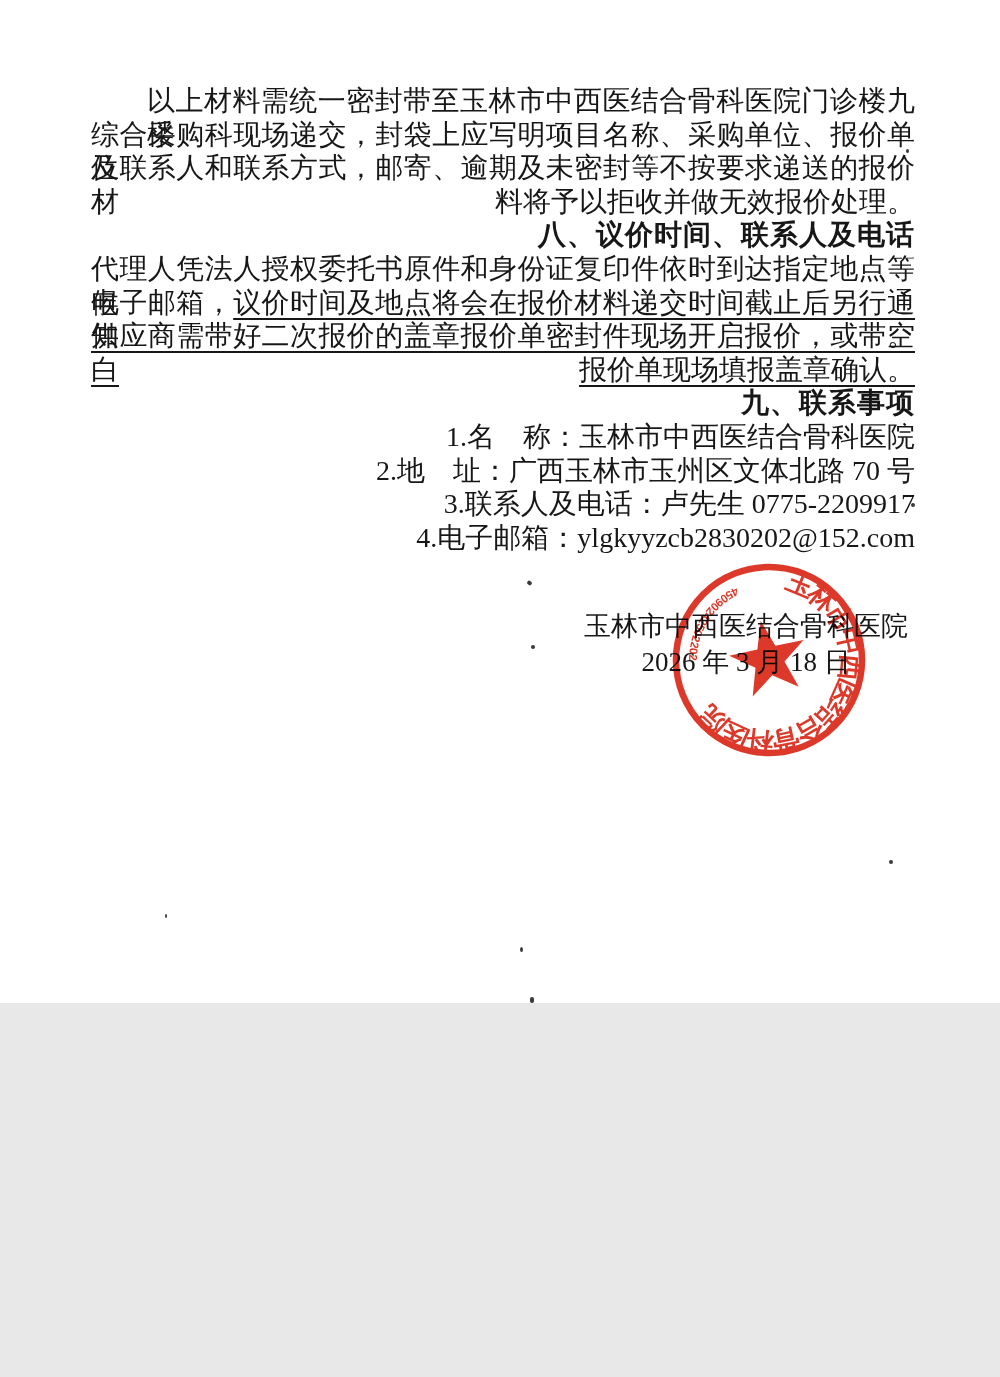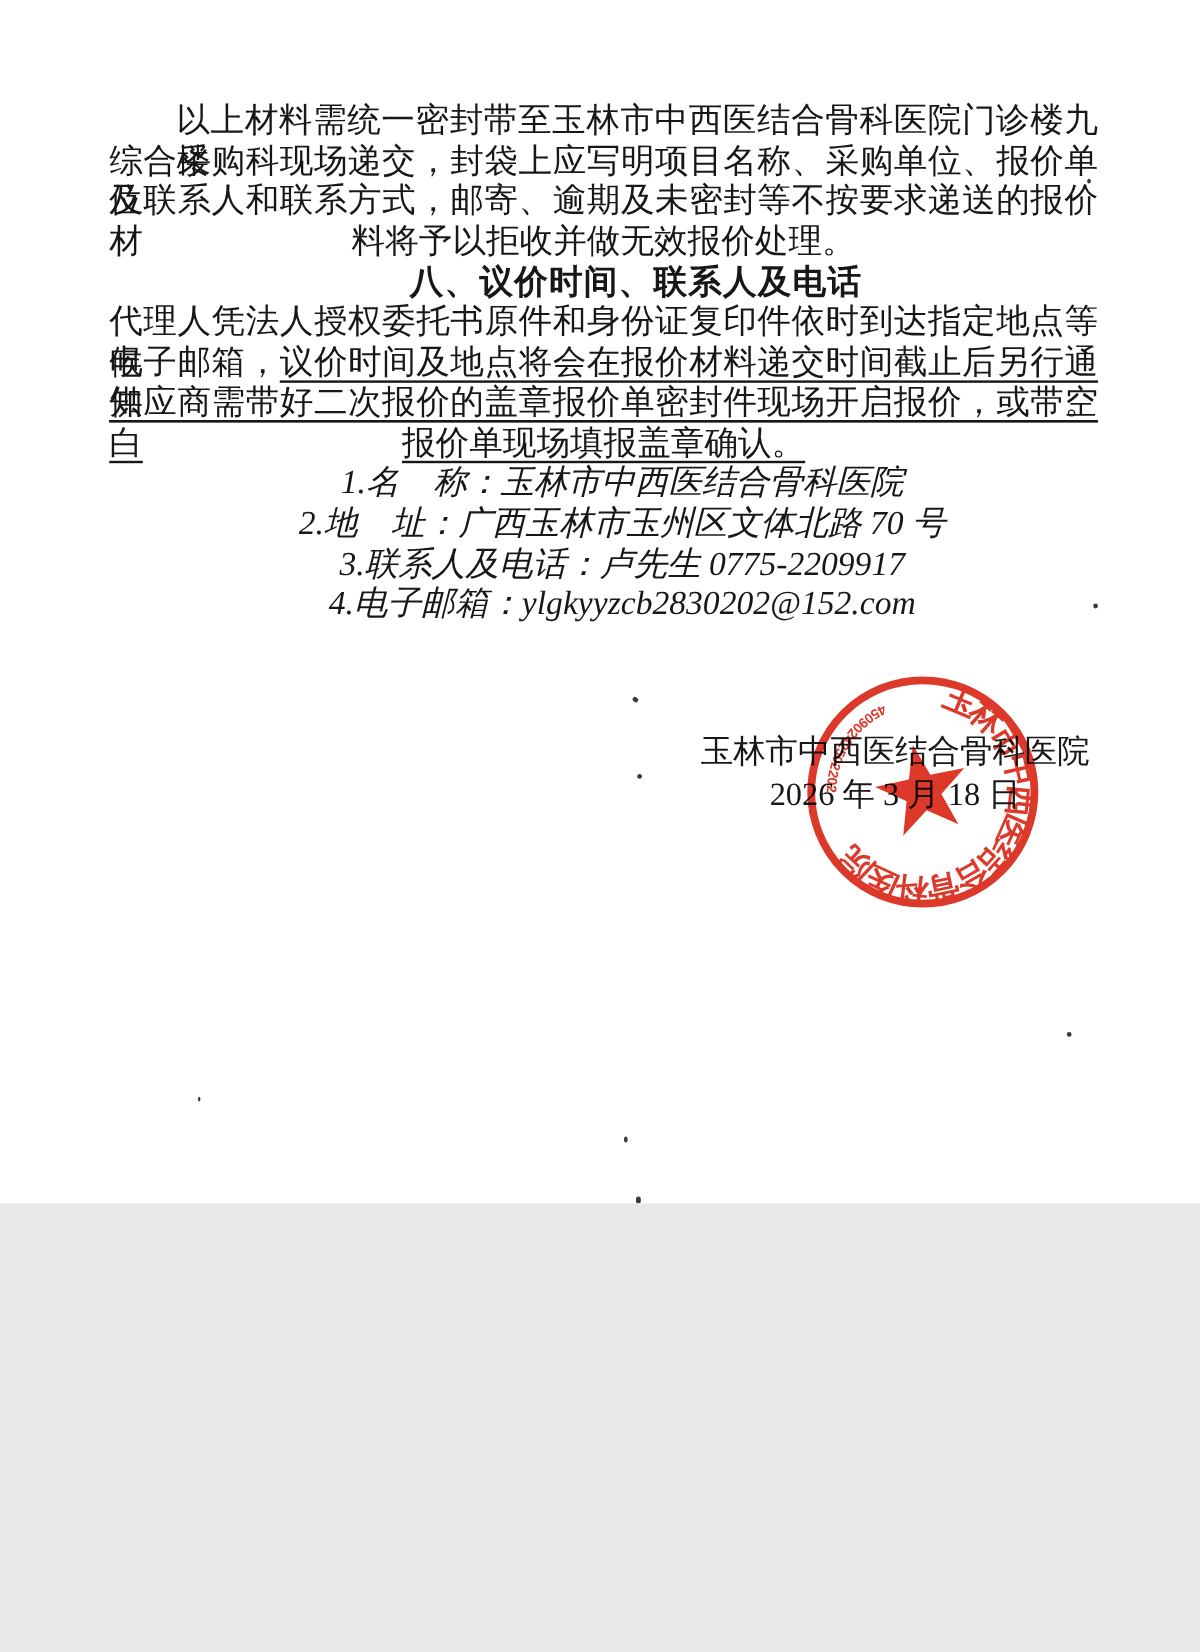--- a/index.html
+++ b/index.html
@@ -15,35 +15,35 @@
   
   .body-lines{
     position:absolute;
     left:91px;top:84px;width:824px;
     font-size:28px;
   }
   .line{
     line-height:33.6px;
     height:33.6px;
     white-space:nowrap;
-    text-align:center;
+    text-align:right;
   }
   .line.j{
     white-space:normal;
     text-align:justify;
     text-align-last:justify;
   }
   .line.heading{
     font-family:"Liberation Sans","DejaVu Sans",sans-serif;
     font-weight:bold;
     letter-spacing:1px;
   }
   .ind-para{padding-left:56px;}
   .ind-heading{padding-left:54px;}
-  .ind-list{padding-left:31px;font-style:italic;}
+  .ind-list{padding-left:31px;}
   .u{
     text-decoration:underline;
     text-decoration-thickness:2.2px;
     text-underline-offset:6px;
     text-decoration-color:#171717;
     font-family:Liberation Serif, serif;
   }
   
   .signature{
     position:absolute;
@@ -86,20 +86,21 @@
   <div class="body-lines">
       <div class="line body ind-para j"><span>以上材料需统一密封带至玉林市中西医结合骨科医院门诊楼九楼</span></div>
       <div class="line body ind-none j"><span>综合采购科现场递交，封袋上应写明项目名称、采购单位、报价单位</span></div>
       <div class="line body ind-none j"><span>及联系人和联系方式，邮寄、逾期及未密封等不按要求递送的报价材</span></div>
       <div class="line body ind-none"><span>料将予以拒收并做无效报价处理。</span></div>
       <div class="line heading ind-heading"><span>八、议价时间、联系人及电话</span></div>
       <div class="line body ind-none j"><span>代理人凭法人授权委托书原件和身份证复印件依时到达指定地点等候</span></div>
       <div class="line body ind-none j"><span>电子邮箱，</span><span class="u">议价时间及地点将会在报价材料递交时间截止后另行通知。</span></div>
       <div class="line body ind-none j"><span class="u">供应商需带好二次报价的盖章报价单密封件现场开启报价，或带空白</span></div>
       <div class="line body ind-none"><span class="u">报价单现场填报盖章确认。</span></div>
+      <div class="line heading ind-heading"><span>九、联系事项</span></div>
       <div class="line body ind-list"><span>1.名　称：玉林市中西医结合骨科医院</span></div>
       <div class="line body ind-list"><span>2.地　址：广西玉林市玉州区文体北路 70 号</span></div>
       <div class="line body ind-list"><span>3.联系人及电话：卢先生 0775-2209917</span></div>
       <div class="line body ind-list"><span>4.电子邮箱：ylgkyyzcb2830202@152.com</span></div>
     </div>
 
   <div class="signature">
     <div>玉林市中西医结合骨科医院</div>
     <div>2026 年 3 月 18 日</div>
   </div>

